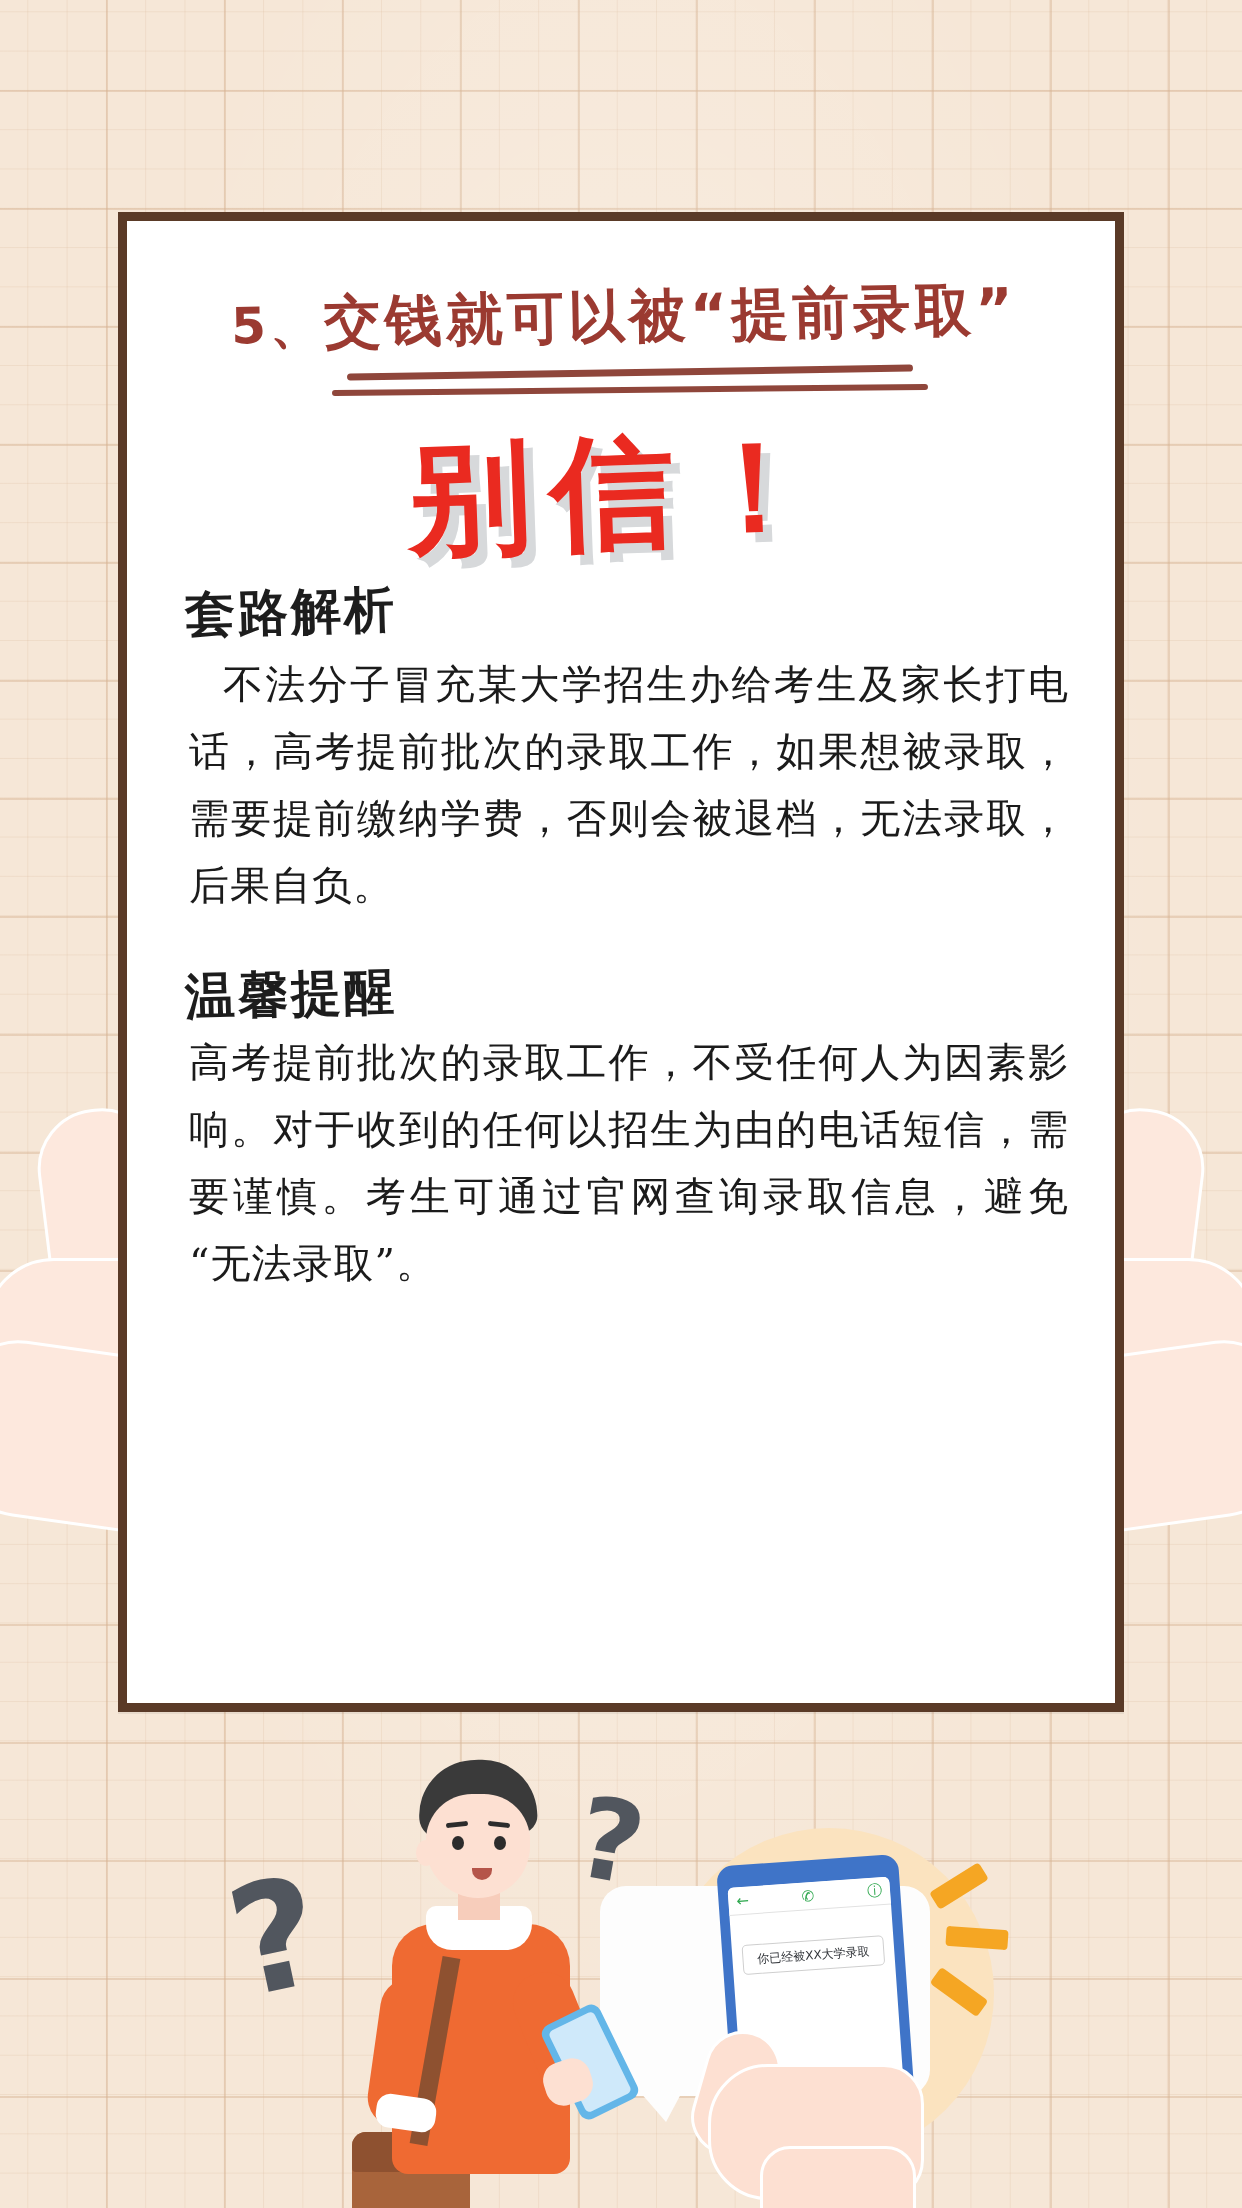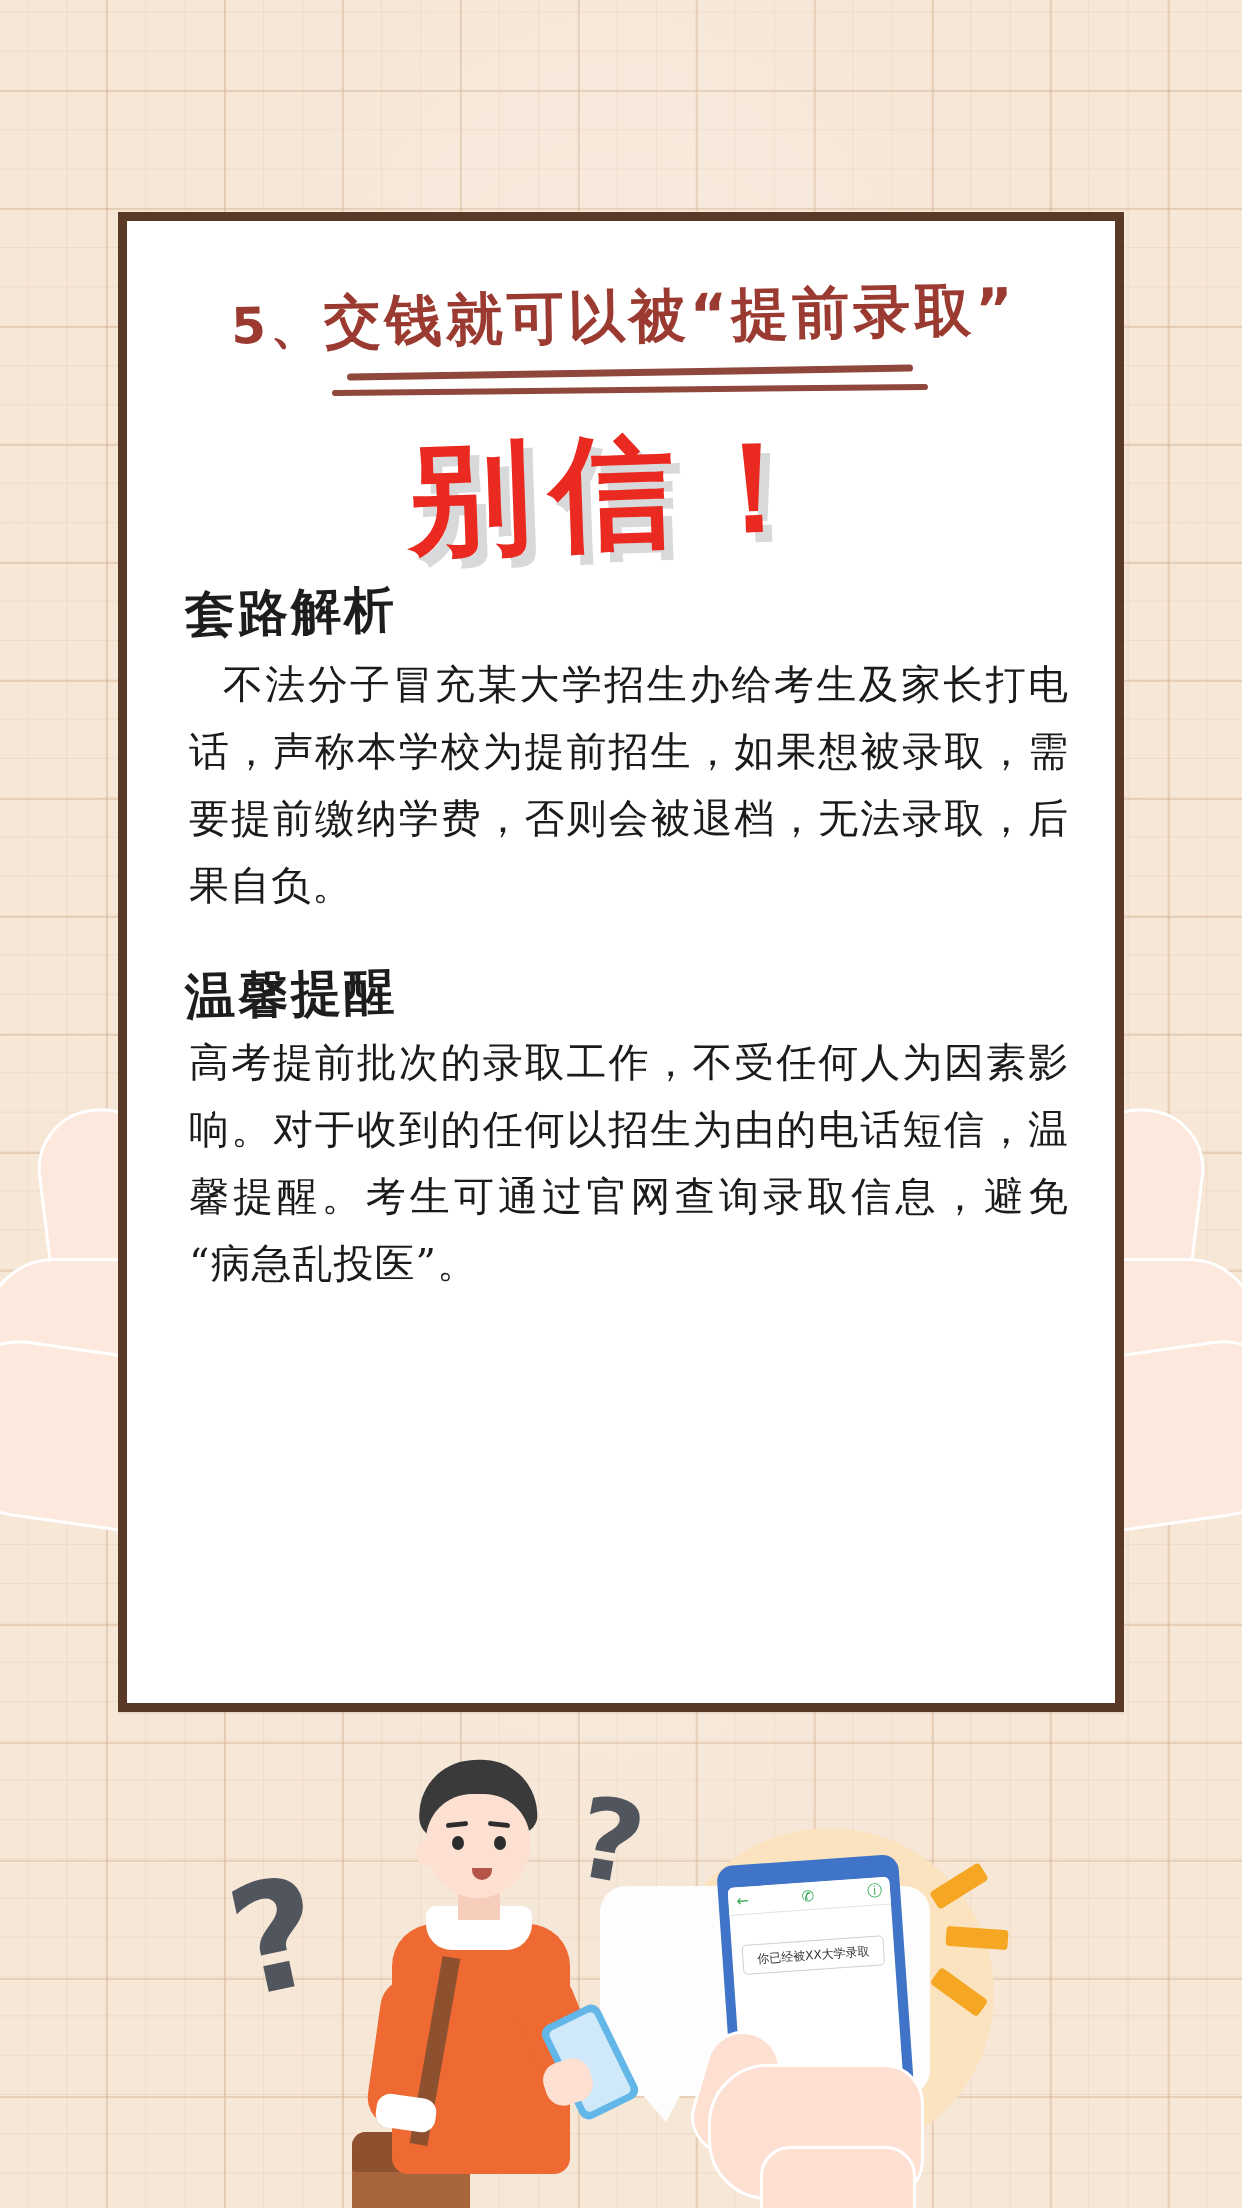--- a/index.html
+++ b/index.html
@@ -305,24 +305,24 @@
     <div id="headline">
       <span class="num">5、</span><span>交钱就可以被“提前录取”</span>
     </div>
 
     <div class="rule" id="rule-1"></div>
     <div class="rule" id="rule-2"></div>
 
     <div id="stamp">别信！</div>
 
     <div class="section-head" id="head-1">套路解析</div>
-    <div class="para" id="para-1">不法分子冒充某大学招生办给考生及家长打电话，声称本学校为提前招生，如果想被录取，需要提前缴纳学费，否则会被退档，无法录取，后果自负。</div>
+    <div class="para" id="para-1">不法分子冒充某大学招生办给考生及家长打电话，高考提前批次的录取工作，如果想被录取，需要提前缴纳学费，否则会被退档，无法录取，后果自负。</div>
 
     <div class="section-head" id="head-2">温馨提醒</div>
-    <div class="para" id="para-2">高考提前批次的录取工作，不受任何人为因素影响。对于收到的任何以招生为由的电话短信，温馨提醒。考生可通过官网查询录取信息，避免“病急乱投医”。</div>
+    <div class="para" id="para-2">高考提前批次的录取工作，不受任何人为因素影响。对于收到的任何以招生为由的电话短信，需要谨慎。考生可通过官网查询录取信息，避免“无法录取”。</div>
 
   </div>
 
   <div id="illus">
 
     <div id="glow"></div>
     <div id="bubble"></div>
 
     <div class="qmark" id="q-big">?</div>
     <div class="qmark" id="q-small">?</div>

